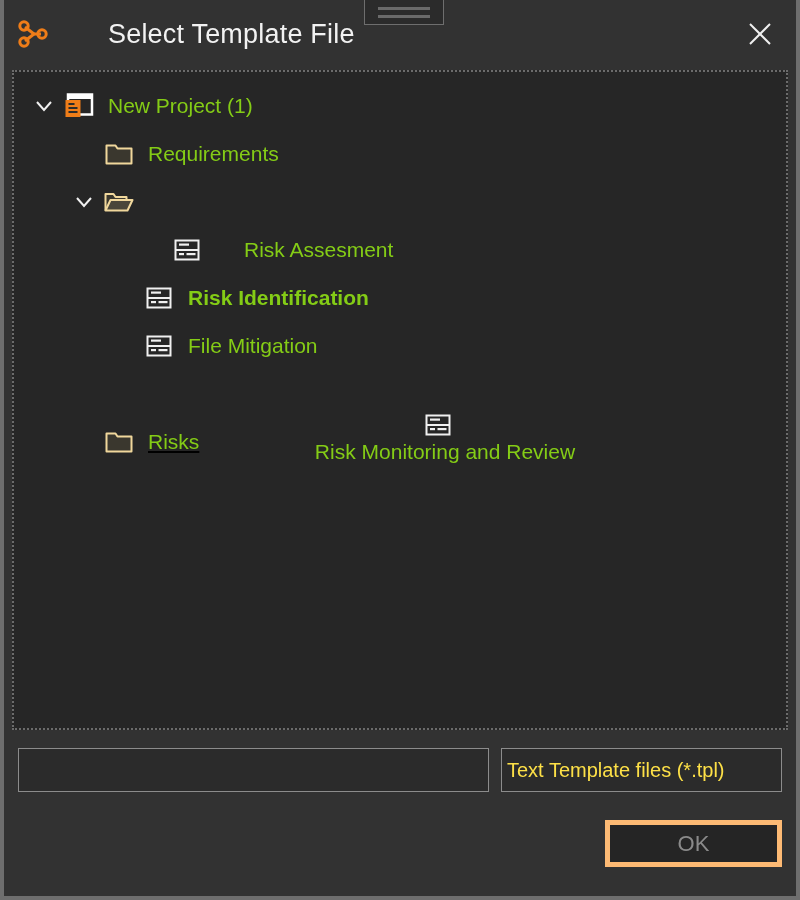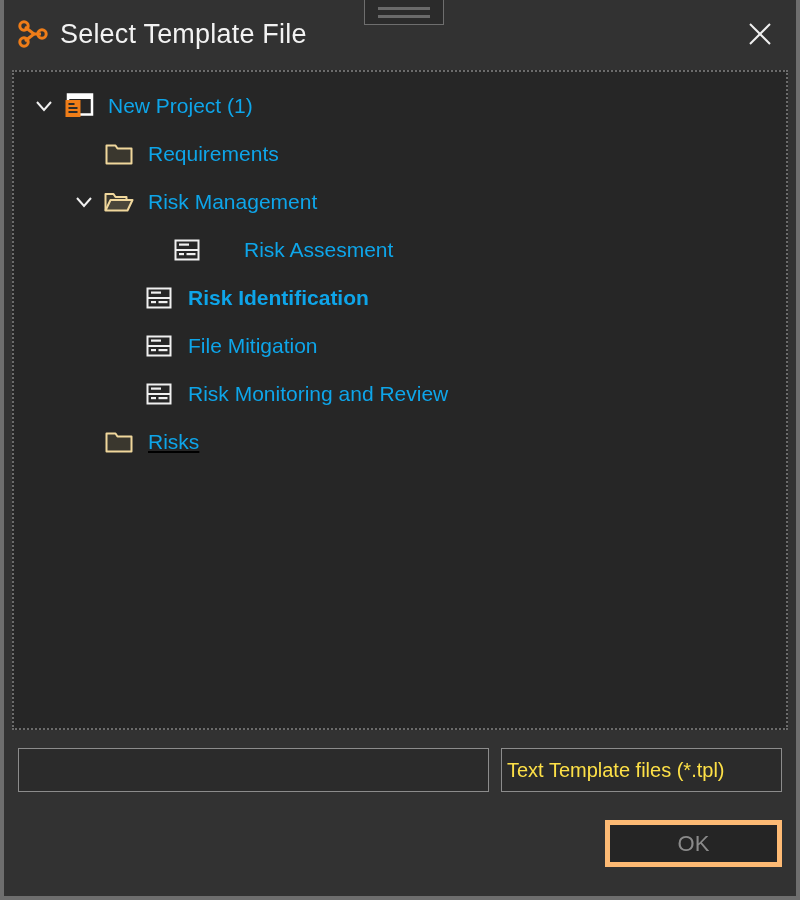--- a/index.html
+++ b/index.html
@@ -67,20 +67,21 @@
     flex: none;
     margin-right: 10px;
     display: block;
   }
   .title {
     font-size: 27px;
     color: #f2f2f2;
     font-weight: normal;
     letter-spacing: 0.2px;
     white-space: nowrap;
+    margin-left: 48px;
   }
   .spacer { flex: 1 1 auto; }
   .close-btn {
     width: 44px;
     height: 44px;
     flex: none;
     display: flex;
     align-items: center;
     justify-content: center;
     cursor: pointer;
@@ -118,21 +119,21 @@
     width: 30px;
     height: 30px;
     flex: none;
     margin-right: 14px;
     display: flex;
     align-items: center;
     justify-content: center;
   }
   .row-label {
     font-size: 21px;
-    color: #0ea5e9;
+    color: #84cc16;
     white-space: nowrap;
   }
 
   
   .bottom {
     flex: 1 1 auto;
     background: #323232;
     padding: 18px 14px 0 14px;
     box-sizing: border-box;
   }
@@ -259,21 +260,20 @@
           <svg width="22" height="22" viewBox="0 0 22 22">
             <polyline points="4,7 11,15 18,7" fill="none" stroke="#f0f0f0" stroke-width="2"></polyline>
           </svg>
         </div>
         <div class="row-icon">
           <svg width="30" height="22" viewBox="0 0 30 22">
             <path d="M1.5 19.5 V3 H9.5 L11.5 6 H22.5 V9.5" fill="#3a372e" stroke="#f0d79c" stroke-width="2" stroke-linejoin="round"></path>
             <path d="M1.5 19.5 L6.5 9 H28.5 L23.5 19.5 Z" fill="#4a463a" stroke="#f0d79c" stroke-width="2" stroke-linejoin="round"></path>
           </svg>
         </div>
-        <div class="row-label">Risk Management</div>
       </div>
       <div class="tree-row" style="padding-left: 90px; gap: 28px;">
         <div class="twisty empty"></div>
         <div class="row-icon">
           <svg width="26" height="26" viewBox="0 0 26 26">
             <rect x="1.5" y="3.5" width="23" height="19" fill="none" stroke="#f0f0f0" stroke-width="2"></rect>
             <line x1="1.5" y1="13" x2="24.5" y2="13" stroke="#f0f0f0" stroke-width="2"></line>
             <rect x="5" y="6.5" width="10" height="2.2" fill="#f0f0f0"></rect>
             <rect x="5" y="16" width="5" height="2.2" fill="#f0f0f0"></rect>
             <rect x="12.5" y="16" width="9" height="2.2" fill="#f0f0f0"></rect>
@@ -300,21 +300,21 @@
           <svg width="26" height="26" viewBox="0 0 26 26">
             <rect x="1.5" y="3.5" width="23" height="19" fill="none" stroke="#f0f0f0" stroke-width="2"></rect>
             <line x1="1.5" y1="13" x2="24.5" y2="13" stroke="#f0f0f0" stroke-width="2"></line>
             <rect x="5" y="6.5" width="10" height="2.2" fill="#f0f0f0"></rect>
             <rect x="5" y="16" width="5" height="2.2" fill="#f0f0f0"></rect>
             <rect x="12.5" y="16" width="9" height="2.2" fill="#f0f0f0"></rect>
           </svg>
         </div>
         <div class="row-label">File Mitigation</div>
       </div>
-      <div class="tree-row" style="padding-left: 90px;">
+      <div class="tree-row" style="padding-left: 90px; flex-direction: column;">
         <div class="twisty empty"></div>
         <div class="row-icon">
           <svg width="26" height="26" viewBox="0 0 26 26">
             <rect x="1.5" y="3.5" width="23" height="19" fill="none" stroke="#f0f0f0" stroke-width="2"></rect>
             <line x1="1.5" y1="13" x2="24.5" y2="13" stroke="#f0f0f0" stroke-width="2"></line>
             <rect x="5" y="6.5" width="10" height="2.2" fill="#f0f0f0"></rect>
             <rect x="5" y="16" width="5" height="2.2" fill="#f0f0f0"></rect>
             <rect x="12.5" y="16" width="9" height="2.2" fill="#f0f0f0"></rect>
           </svg>
         </div>

